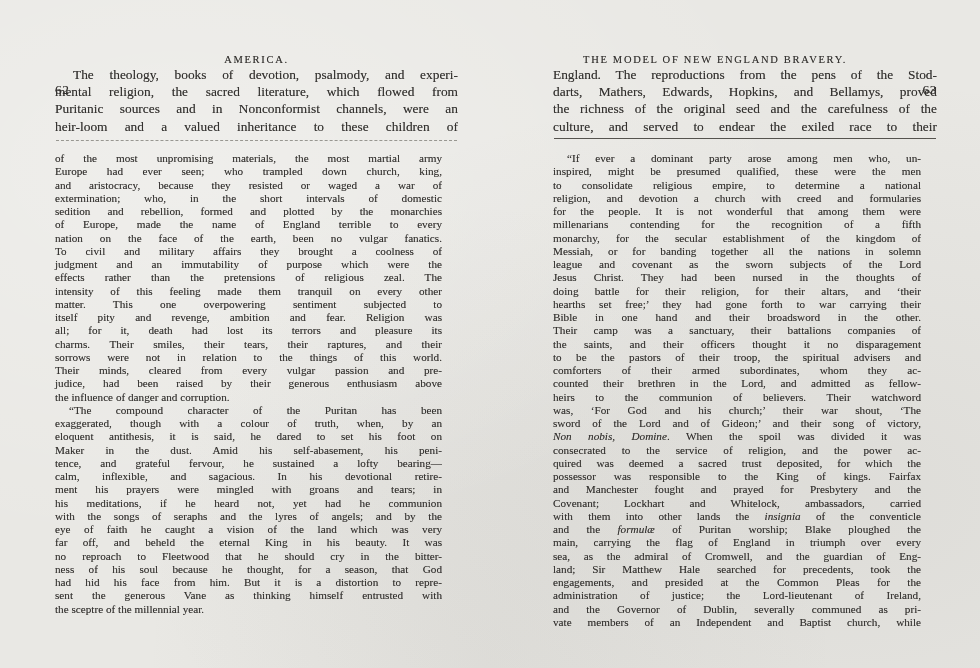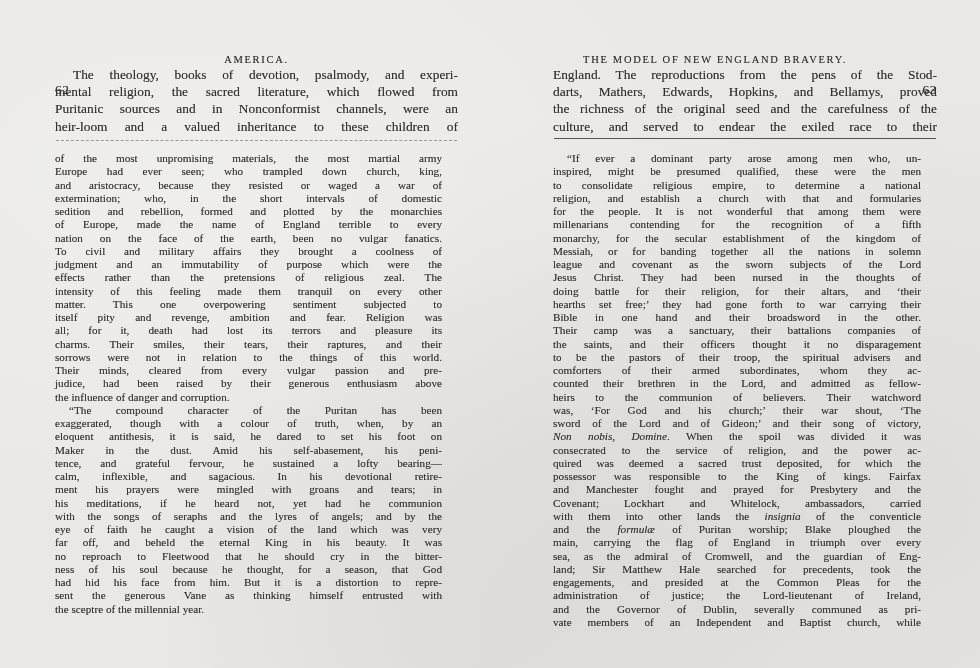--- a/index.html
+++ b/index.html
@@ -130,21 +130,21 @@
       <div class="line">England. The reproductions from the pens of the Stod-</div>
       <div class="line">darts, Mathers, Edwards, Hopkins, and Bellamys, proved</div>
       <div class="line">the richness of the original seed and the carefulness of the</div>
       <div class="line">culture, and served to endear the exiled race to their</div>
     </div>
   <div class="fn-rule"></div>
   <div class="footnote">
       <div class="line indent">“If ever a dominant party arose among men who, un-</div>
       <div class="line">inspired, might be presumed qualified, these were the men</div>
       <div class="line">to consolidate religious empire, to determine a national</div>
-      <div class="line">religion, and establish a church with that and formularies</div>
+      <div class="line">religion, and devotion a church with creed and formularies</div>
       <div class="line">for the people. It is not wonderful that among them were</div>
       <div class="line">millenarians contending for the recognition of a fifth</div>
       <div class="line">monarchy, for the secular establishment of the kingdom of</div>
       <div class="line">Messiah, or for banding together all the nations in solemn</div>
       <div class="line">league and covenant as the sworn subjects of the Lord</div>
       <div class="line">Jesus Christ. They had been nursed in the thoughts of</div>
       <div class="line">doing battle for their religion, for their altars, and ‘their</div>
       <div class="line">hearths set free;’ they had gone forth to war carrying their</div>
       <div class="line">Bible in one hand and their broadsword in the other.</div>
       <div class="line">Their camp was a sanctuary, their battalions companies of</div>

